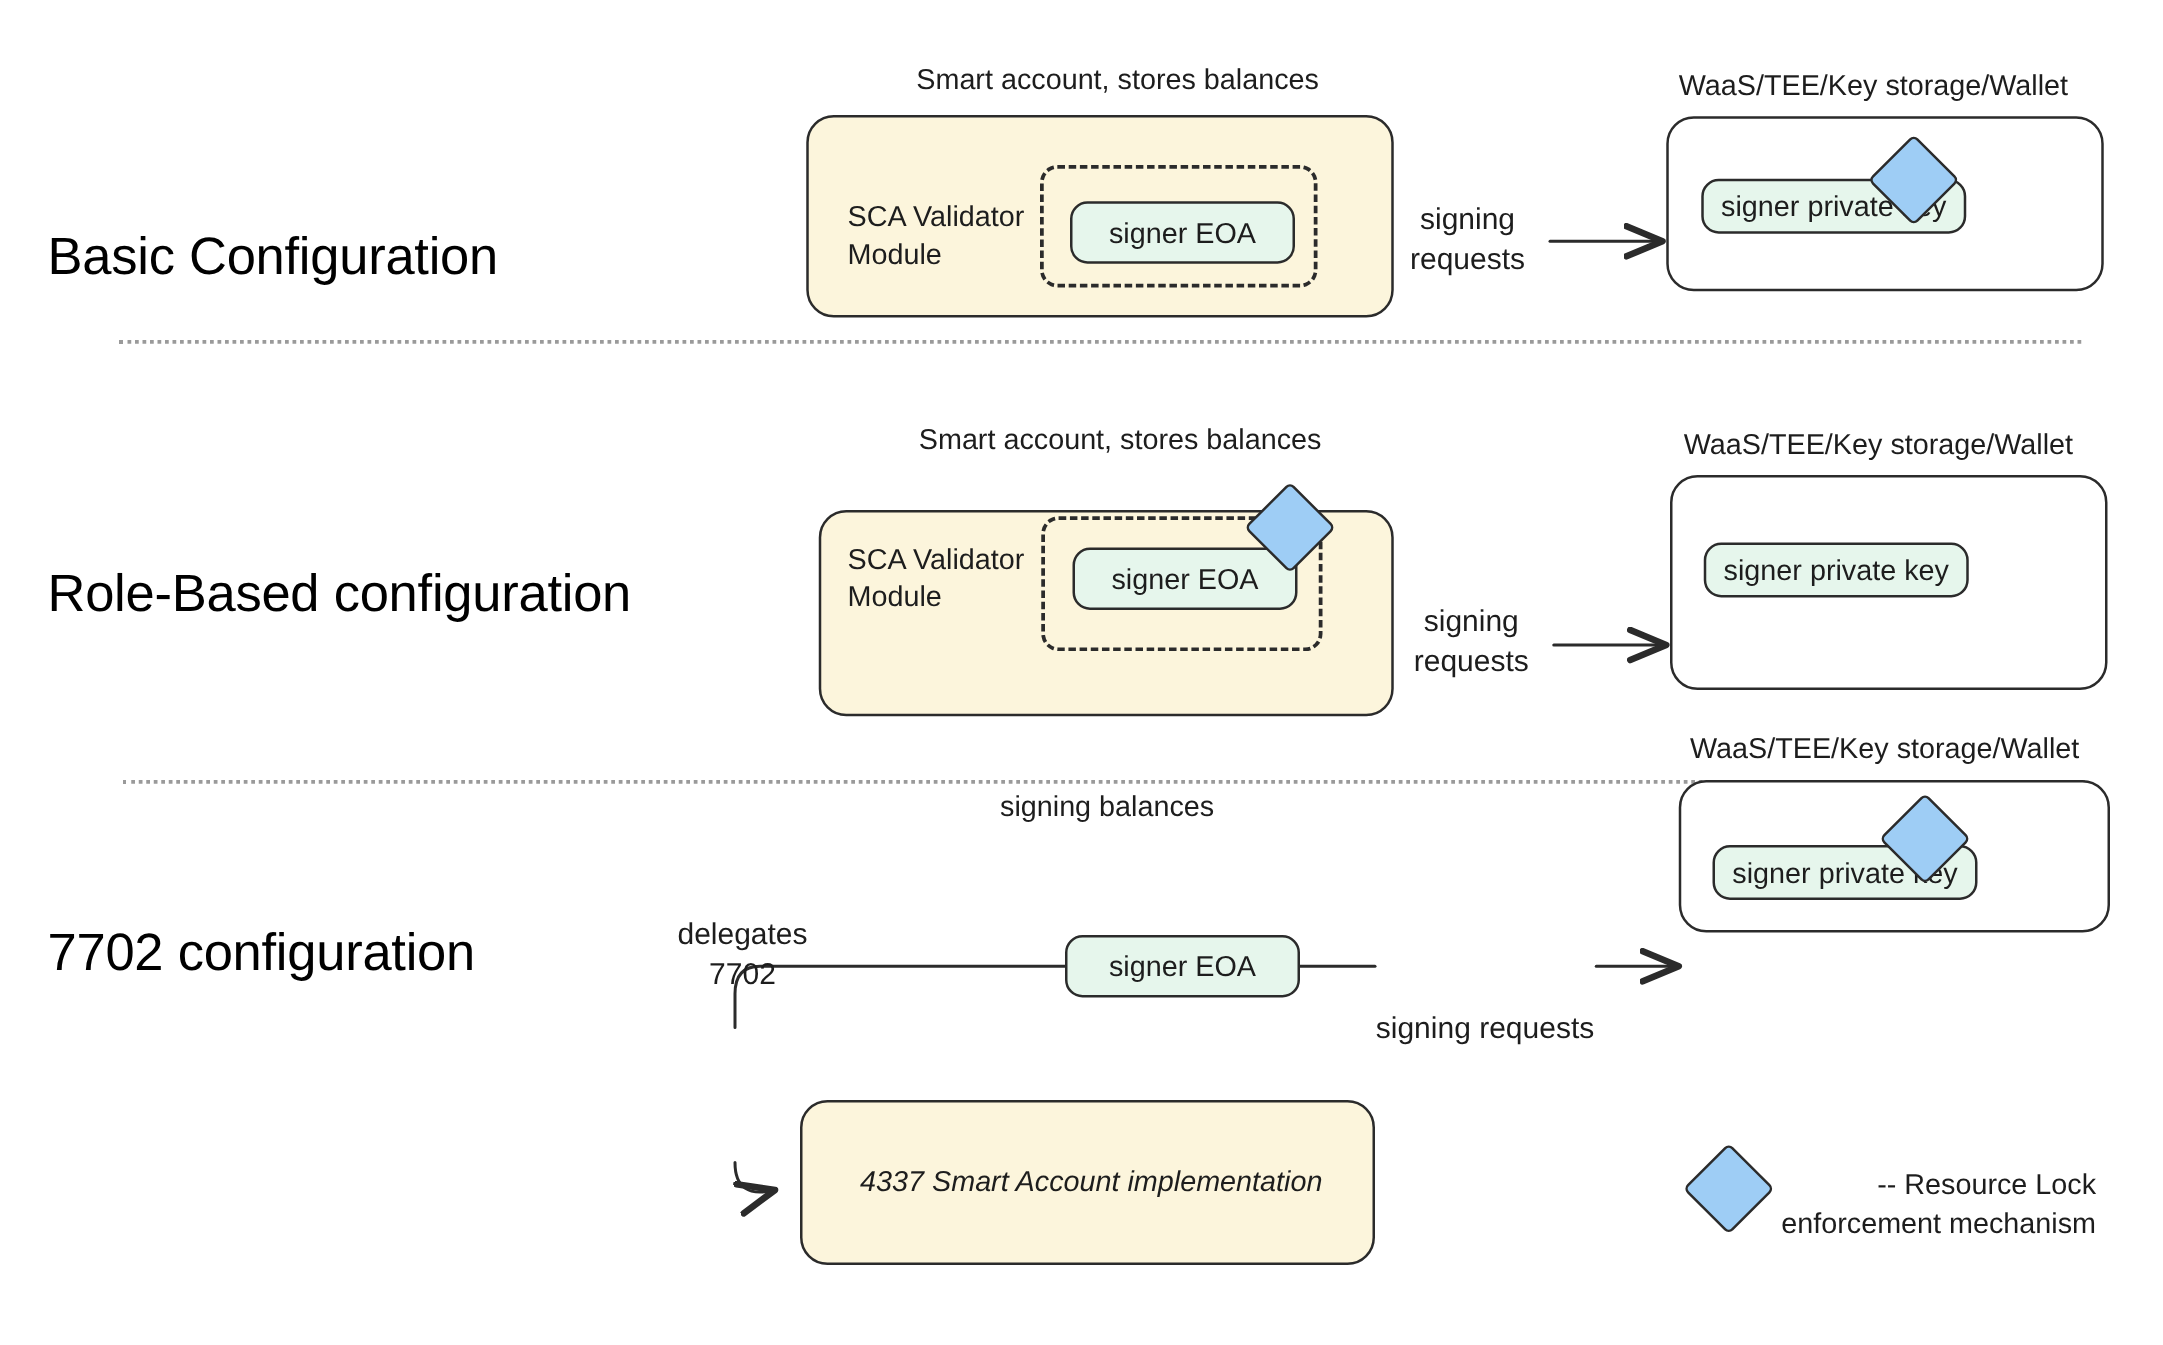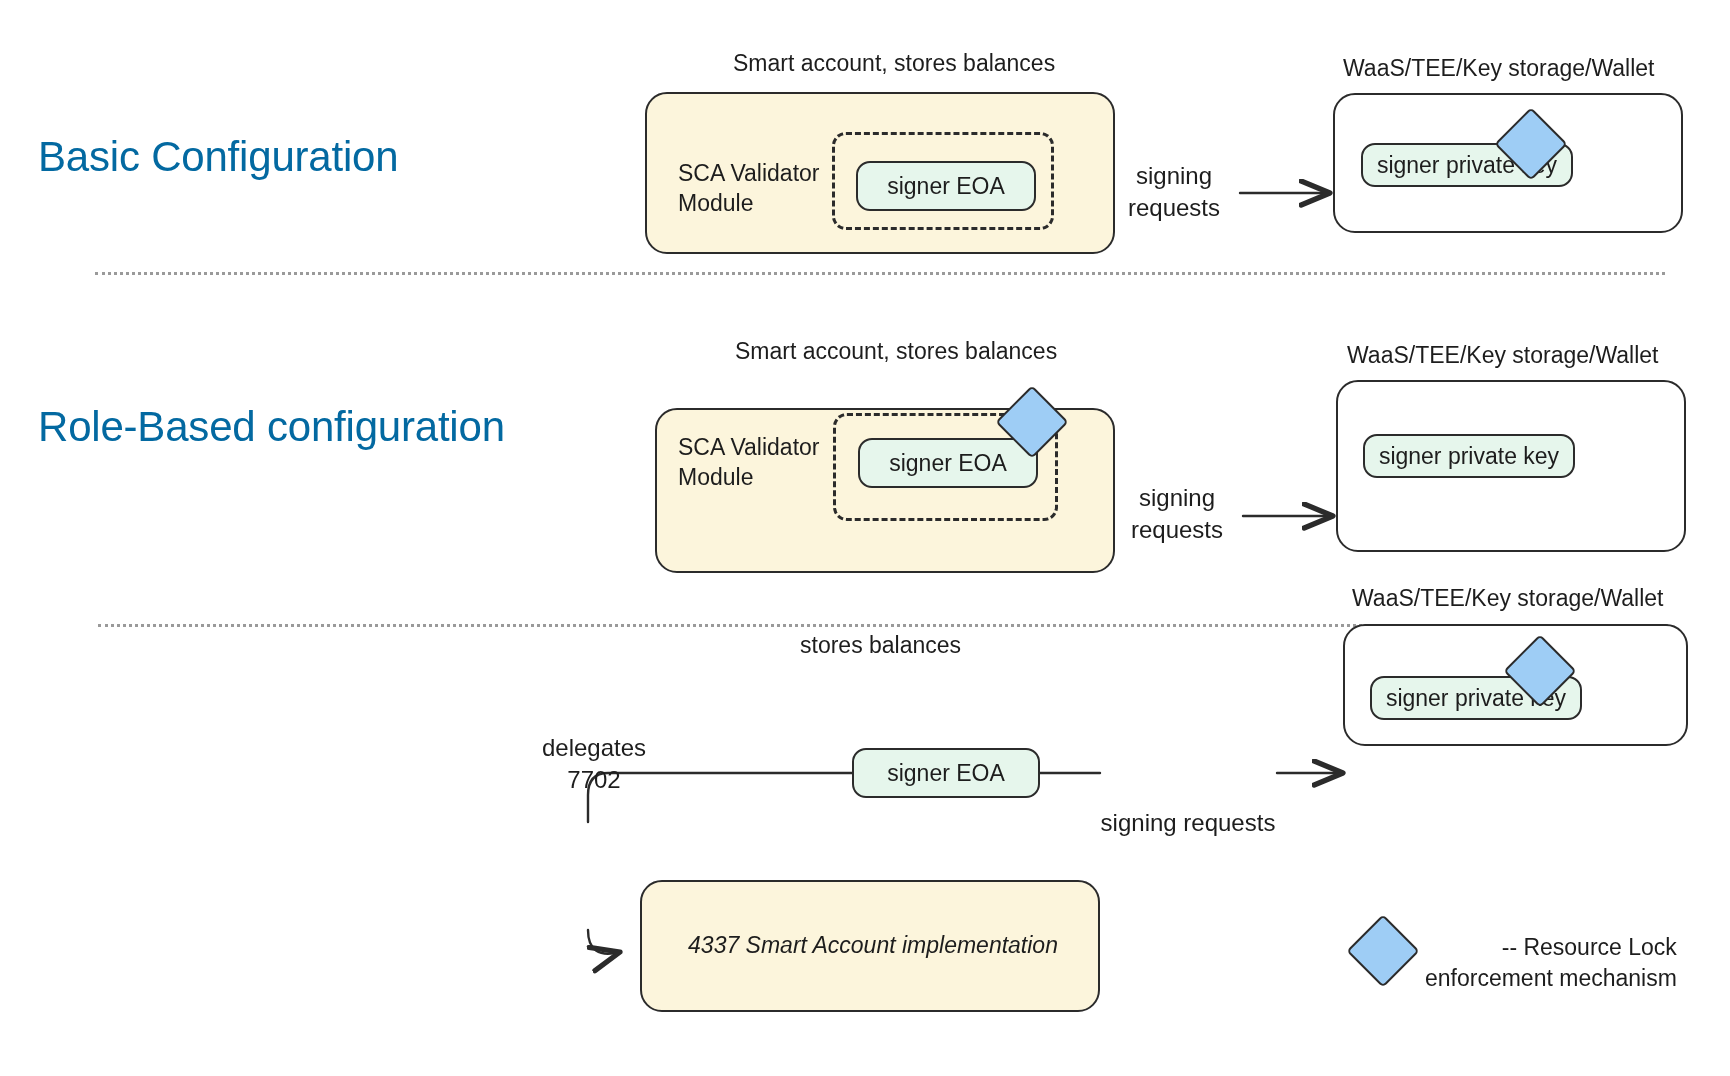--- a/index.html
+++ b/index.html
@@ -16,23 +16,24 @@
     width: 1730px;
     height: 1076px;
     background: #ffffff;
     overflow: hidden;
   }
 
   .row-title {
     position: absolute;
     font-size: 42px;
     font-weight: 400;
-    color: #0369a1;
+    color: #000000;
     letter-spacing: -0.2px;
     white-space: nowrap;
+    margin-top: 48px;
   }
 
   .caption {
     position: absolute;
     font-size: 23px;
     color: #1d1d1d;
     white-space: nowrap;
   }
 
   .edge-label {
@@ -204,22 +205,23 @@
   </div>
 
   <div class="caption" style="left:1347px; top:342px; width:330px;">WaaS/TEE/Key storage/Wallet</div>
 
   <div class="box white" style="left:1336px; top:380px; width:350px; height:172px;"></div>
 
   <div class="pill" style="left:1363px; top:434px; width:212px; height:44px;">signer private key</div>
 
   <div class="divider" style="left:98px; top:624px; width:1570px;"></div>
 
-
-  <div class="caption" style="left:800px; top:632px; width:200px;">stores balances</div>
+  <div class="row-title" style="left:38px; top:690px;">7702 configuration</div>
+
+  <div class="caption" style="left:800px; top:632px; width:200px;">signing balances</div>
 
   <div class="pill" style="left:852px; top:748px; width:188px; height:50px;">signer EOA</div>
 
   <div class="edge-label" style="left:1098px; top:807px; width:180px;">signing requests</div>
 
   <div class="caption" style="left:1352px; top:585px; width:330px;">WaaS/TEE/Key storage/Wallet</div>
 
   <div class="box white" style="left:1343px; top:624px; width:345px; height:122px;"></div>
 
   <div class="pill" style="left:1370px; top:676px; width:212px; height:44px;">signer private key</div>

